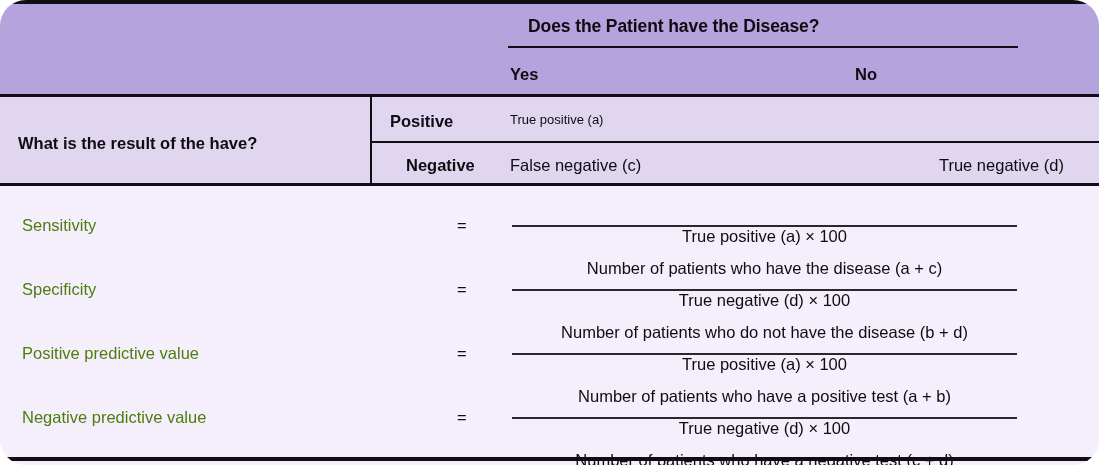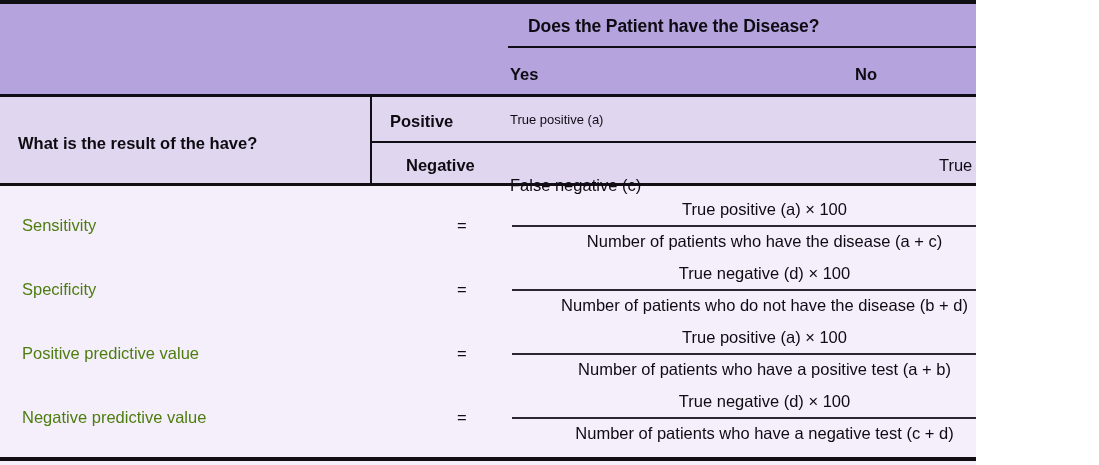--- a/index.html
+++ b/index.html
@@ -6,25 +6,26 @@
     margin: 0;
     padding: 0;
     background: #ffffff;
   }
   body {
     font-family: "Liberation Sans", sans-serif;
   }
 
   #table-root {
     position: relative;
-    width: 976px;
+    width: 1099px;
     height: 465px;
     background: #f4effa;
     overflow: hidden;
     box-sizing: border-box;
+    border-radius: 26px;
   }
 
   
   .rule {
     position: absolute;
     background: #100e14;
   }
   .rule-top      { left: 0;   top: 0;    width: 1099px; height: 4px; }
   .rule-header   { left: 0;   top: 94px; width: 1099px; height: 3px; }
   .rule-body-end { left: 0;   top: 183px;width: 1099px; height: 3px; }
@@ -66,21 +67,21 @@
     top: 135px;
     left: 18px;
     font-size: 16.5px;
     font-weight: 700;
   }
 
   .rowhead-pos { top: 113px; left: 390px; font-size: 16.5px; font-weight: 700; }
   .rowhead-neg { top: 157px; left: 390px; font-size: 16.5px; font-weight: 700; margin-left: 16px; }
 
   .cell-yes-pos { top: 113px; left: 510px; font-size: 13px; }
-  .cell-yes-neg { top: 157px; left: 510px; font-size: 16.5px; margin-top: 20px; }
+  .cell-yes-neg { top: 157px; left: 510px; font-size: 16.5px; }
   .cell-no-pos  { top: 113px; left: 1018px; font-size: 16.5px; transform: translateX(-100%); }
   .cell-no-neg  { top: 157px; left: 1064px; font-size: 16.5px; transform: translateX(-100%); }
 
   
   .formula-row {
     position: absolute;
     left: 0;
     width: 1099px;
     height: 64px;
   }
@@ -108,20 +109,21 @@
   }
   .frac-num,
   .frac-den {
     position: absolute;
     left: 0;
     width: 505px;
     text-align: center;
     font-size: 16.5px;
     color: #0e0c12;
     white-space: nowrap;
+    margin-top: 27px;
   }
   .frac-num { top: 6px; }
   .frac-den { top: 38px; }
   .frac-bar {
     position: absolute;
     left: 0;
     top: 31px;
     width: 505px;
     height: 1.6px;
     background: #2b2730;

